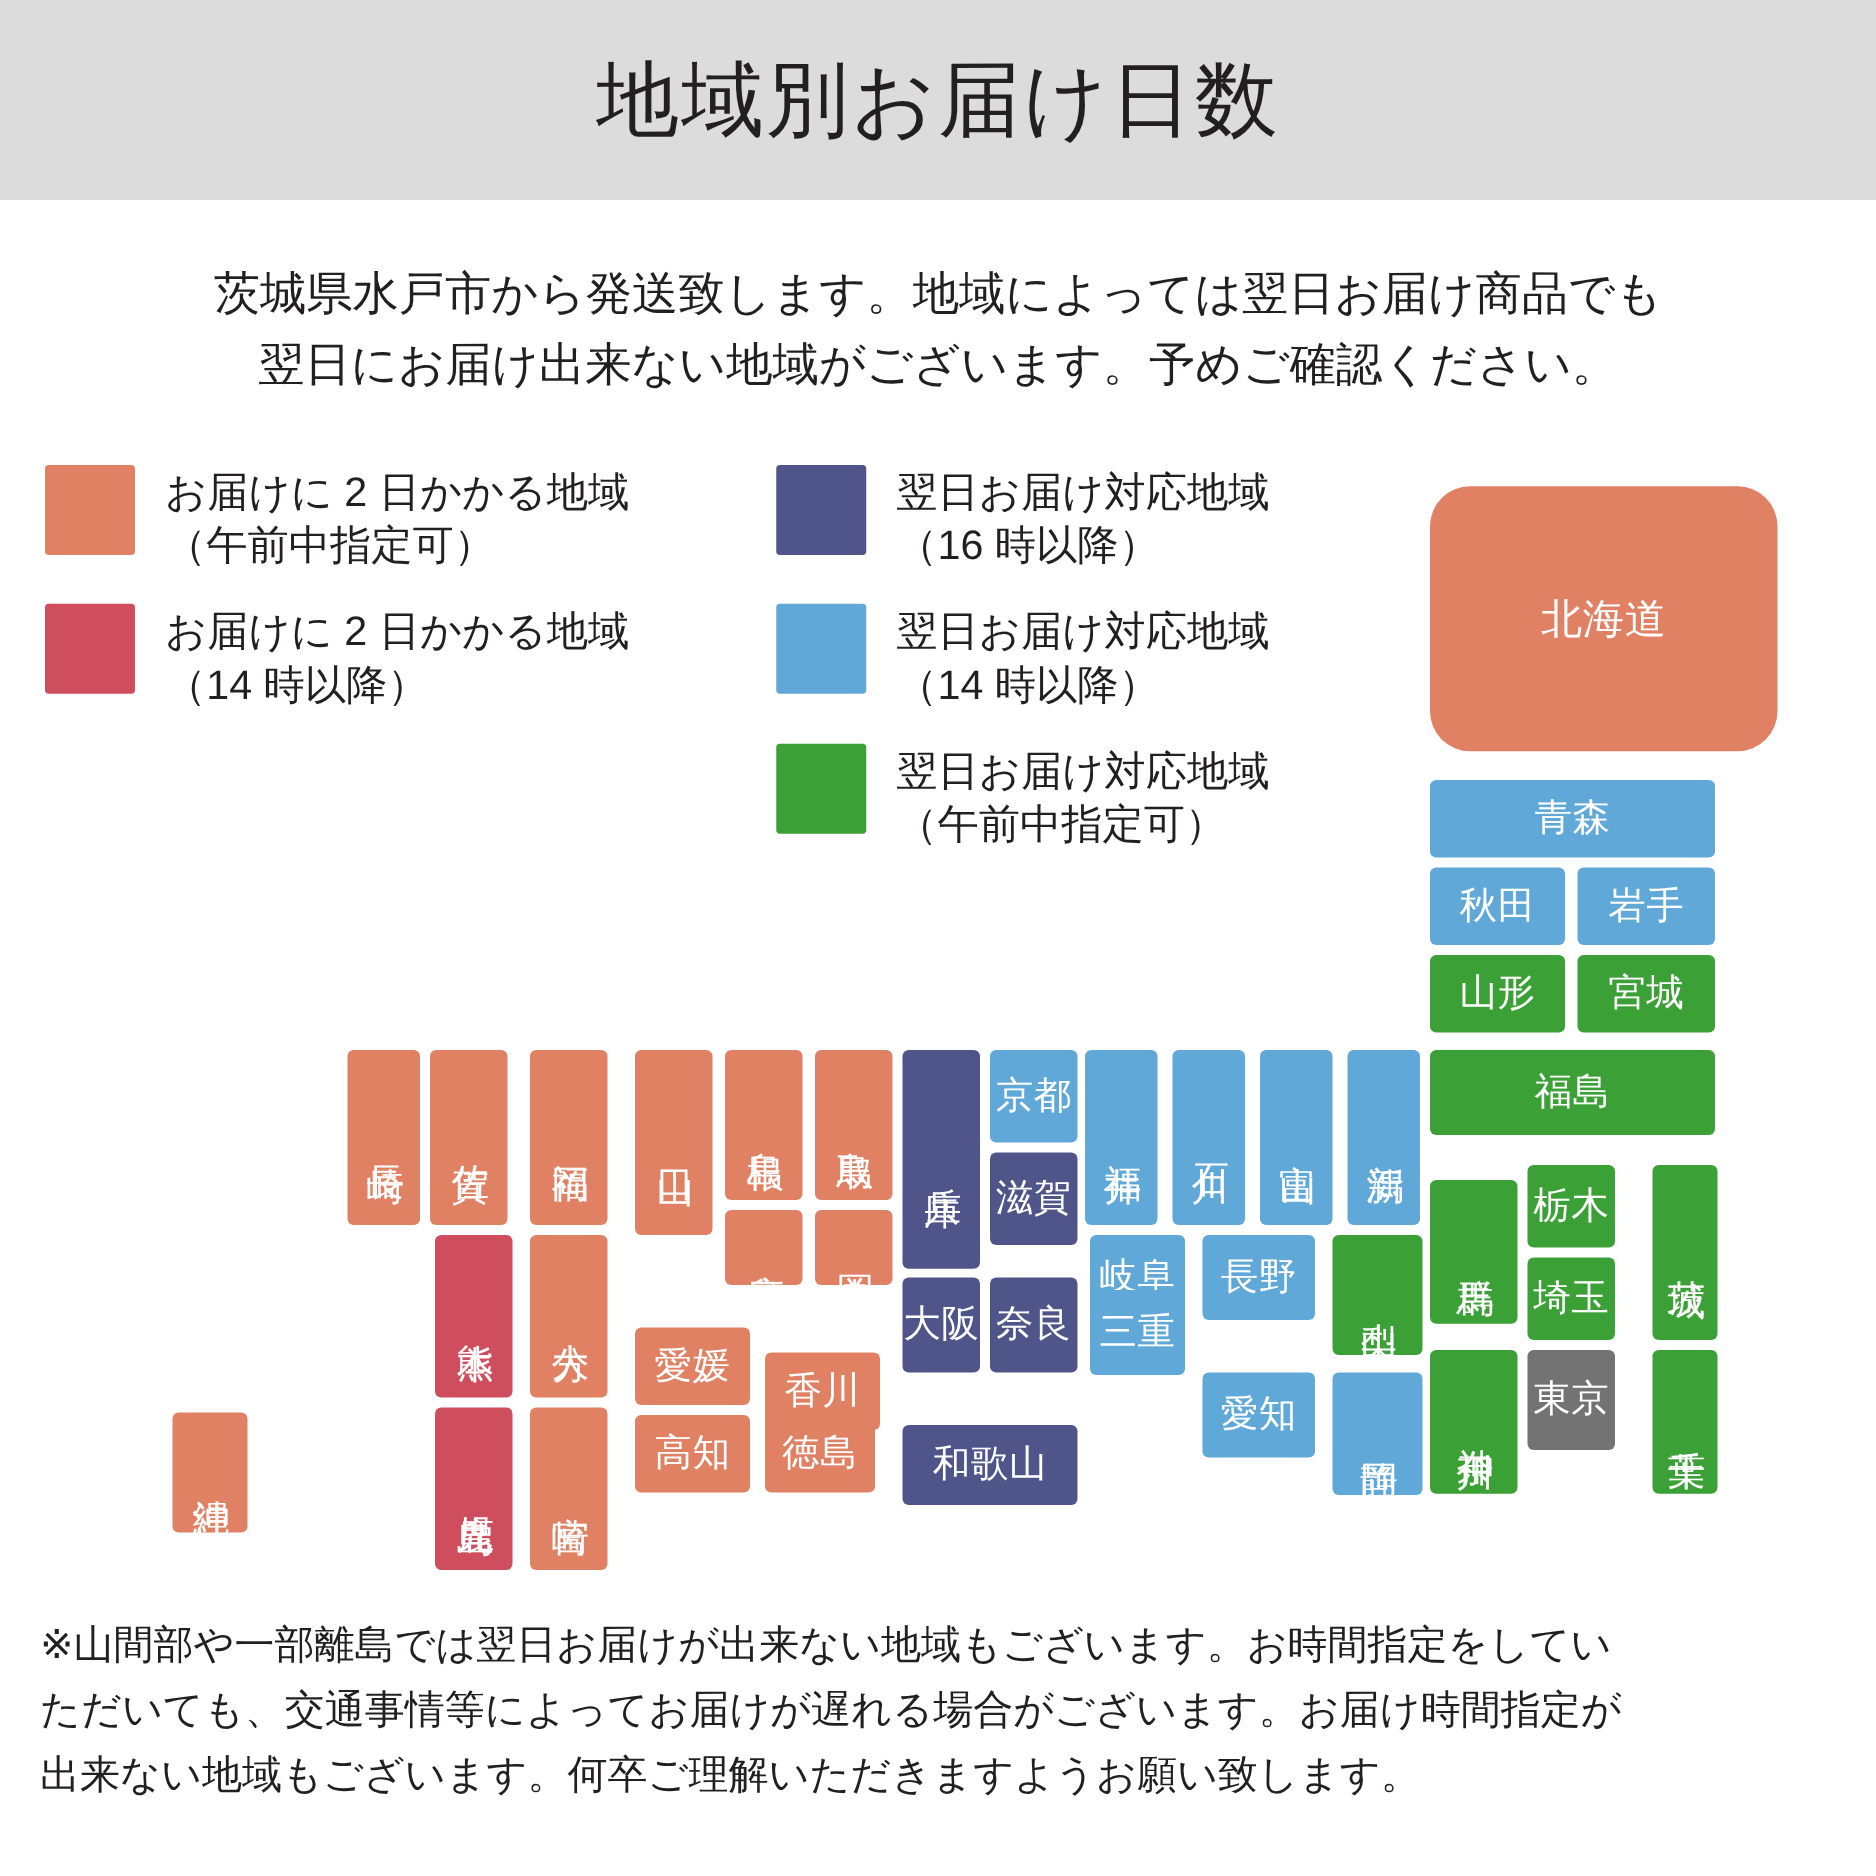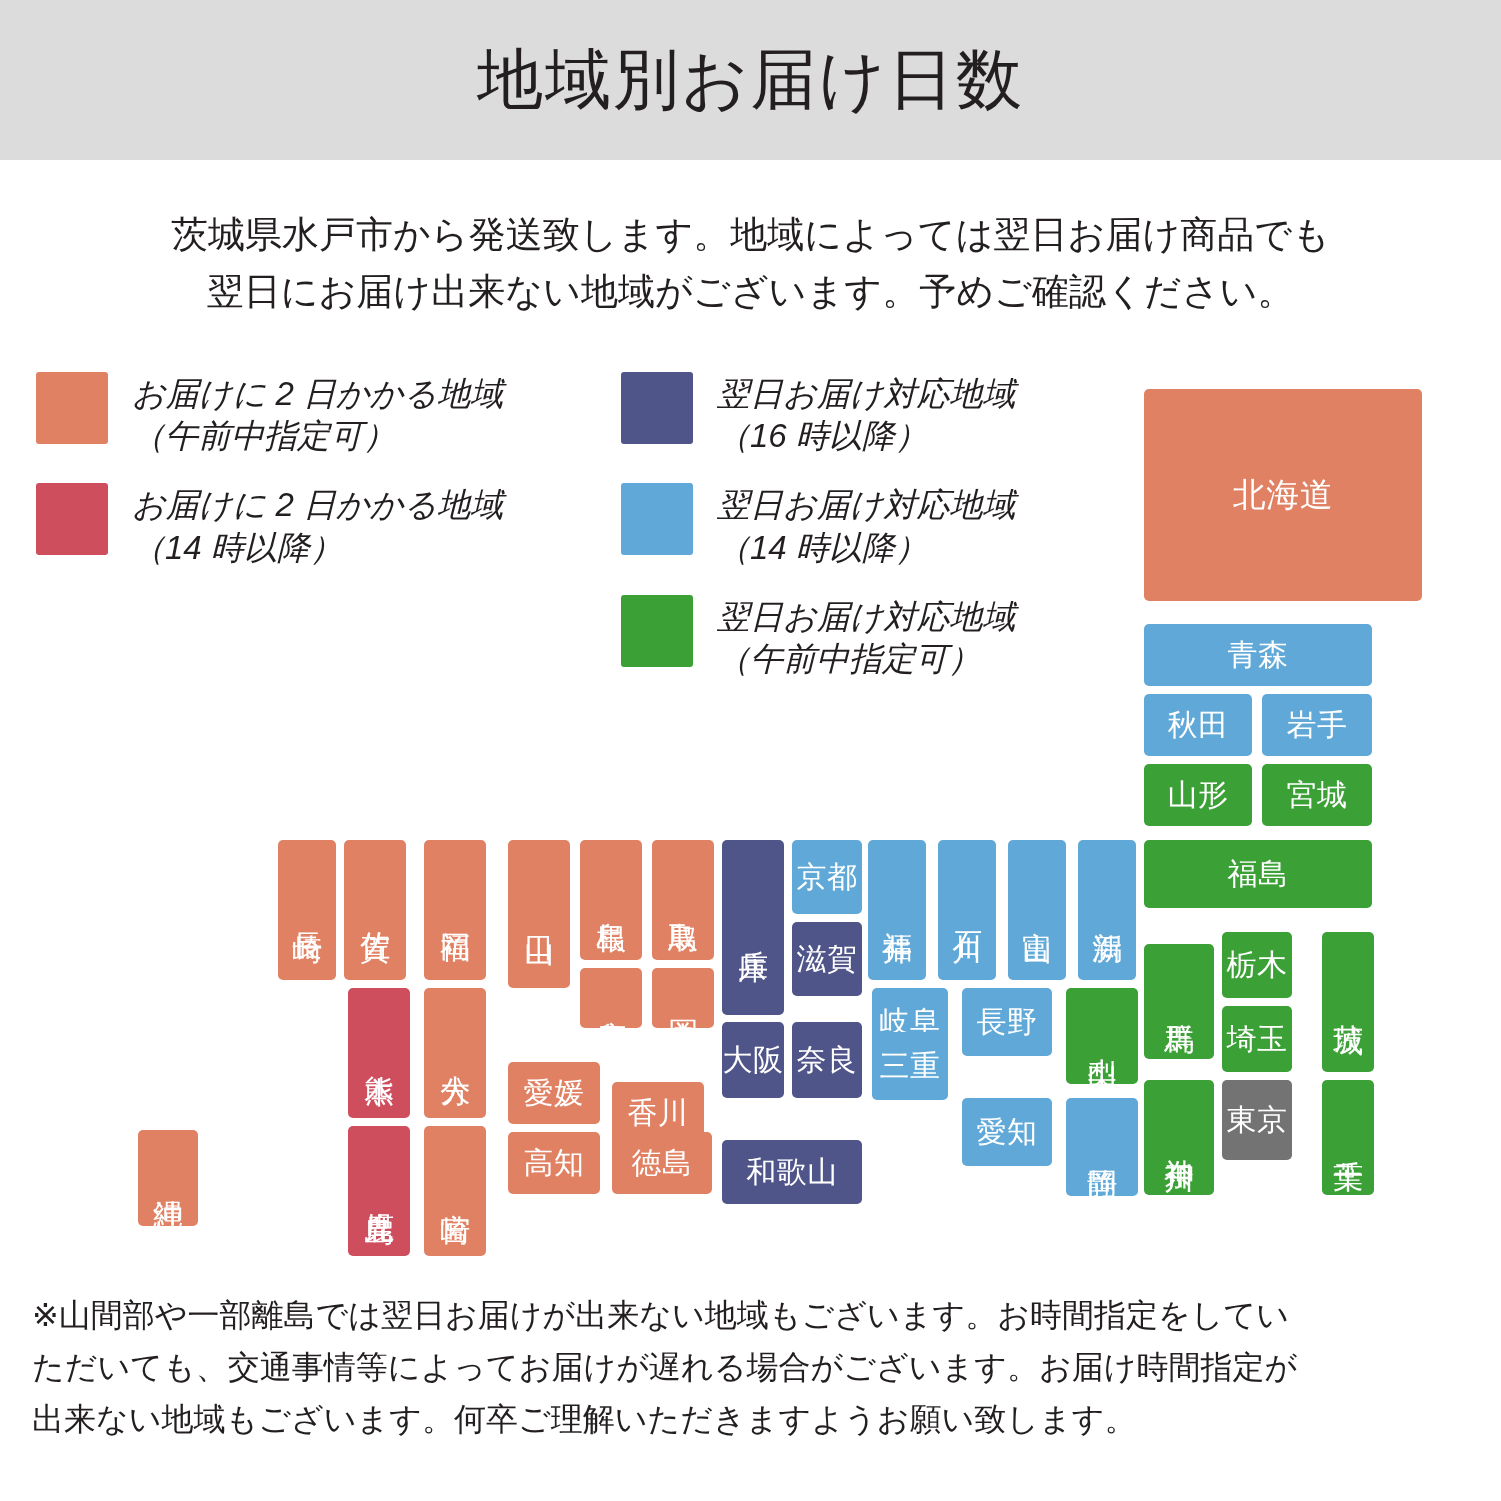--- a/index.html
+++ b/index.html
@@ -33,21 +33,21 @@
     line-height:1.55;
     color:#231f20;
   }
   .intro div{white-space:nowrap;}
   
   .legend{
     position:absolute;
     top:372px;left:36px;
     width:1060px;
   }
-  .legend-col{position:absolute;font-style:italic;}
+  .legend-col{position:absolute;}
   .legend-col.left{left:0;top:0;}
   .legend-col.right{left:585px;top:0;}
   .legend-item{
     display:flex;align-items:flex-start;
     margin-bottom:26px;
   }
   .swatch{
     width:72px;height:72px;
     flex:0 0 72px;
     border-radius:3px;
@@ -135,21 +135,21 @@
         <div class="swatch" style="background: rgb(59, 160, 53);"></div>
         <div class="legend-text">
           <div>翌日お届け対応地域</div>
           <div>（午前中指定可）</div>
         </div>
       </div>
     </div>
 </div>
 
 <div class="map" id="map">
-    <div class="pref big" style="left: 1144px; top: 389px; width: 278px; height: 212px; background: rgb(224, 129, 99);">北海道</div>
+    <div class="pref big" style="left: 1144px; top: 389px; width: 278px; height: 212px; background: rgb(224, 129, 99); border-radius: 32px;">北海道</div>
     <div class="pref" style="left: 1144px; top: 624px; width: 228px; height: 62px; background: rgb(95, 168, 215);">青森</div>
     <div class="pref" style="left: 1144px; top: 694px; width: 108px; height: 62px; background: rgb(95, 168, 215);">秋田</div>
     <div class="pref" style="left: 1262px; top: 694px; width: 110px; height: 62px; background: rgb(95, 168, 215);">岩手</div>
     <div class="pref" style="left: 1144px; top: 764px; width: 108px; height: 62px; background: rgb(59, 160, 53);">山形</div>
     <div class="pref" style="left: 1262px; top: 764px; width: 110px; height: 62px; background: rgb(59, 160, 53);">宮城</div>
     <div class="pref" style="left: 1144px; top: 840px; width: 228px; height: 68px; background: rgb(59, 160, 53);">福島</div>
     <div class="pref v" style="left: 1144px; top: 944px; width: 70px; height: 115px; background: rgb(59, 160, 53);">群馬</div>
     <div class="pref" style="left: 1222px; top: 932px; width: 70px; height: 66px; background: rgb(59, 160, 53);">栃木</div>
     <div class="pref" style="left: 1222px; top: 1006px; width: 70px; height: 66px; background: rgb(59, 160, 53);">埼玉</div>
     <div class="pref v" style="left: 1322px; top: 932px; width: 52px; height: 140px; background: rgb(59, 160, 53);">茨城</div>
@@ -173,21 +173,21 @@
     <div class="pref" style="left: 722px; top: 1140px; width: 140px; height: 64px; background: rgb(79, 84, 137);">和歌山</div>
     <div class="pref v" style="left: 722px; top: 840px; width: 62px; height: 175px; background: rgb(79, 84, 137);">兵庫</div>
     <div class="pref v" style="left: 652px; top: 840px; width: 62px; height: 120px; background: rgb(224, 129, 99);">鳥取</div>
     <div class="pref v" style="left: 652px; top: 968px; width: 62px; height: 60px; background: rgb(224, 129, 99);">岡山</div>
     <div class="pref v" style="left: 580px; top: 840px; width: 62px; height: 120px; background: rgb(224, 129, 99);">島根</div>
     <div class="pref v" style="left: 580px; top: 968px; width: 62px; height: 60px; background: rgb(224, 129, 99);">広島</div>
     <div class="pref v" style="left: 508px; top: 840px; width: 62px; height: 148px; background: rgb(224, 129, 99);">山口</div>
     <div class="pref" style="left: 508px; top: 1062px; width: 92px; height: 62px; background: rgb(224, 129, 99);">愛媛</div>
     <div class="pref" style="left: 612px; top: 1062px; width: 92px; height: 62px; background: rgb(224, 129, 99); margin-top: 20px;">香川</div>
     <div class="pref" style="left: 508px; top: 1132px; width: 92px; height: 62px; background: rgb(224, 129, 99);">高知</div>
-    <div class="pref" style="left: 612px; top: 1132px; width: 100px; height: 62px; background: rgb(224, 129, 99);">徳島</div>
+    <div class="pref" style="left: 612px; top: 1132px; width: 88px; height: 62px; background: rgb(224, 129, 99);">徳島</div>
     <div class="pref v" style="left: 424px; top: 840px; width: 62px; height: 140px; background: rgb(224, 129, 99);">福岡</div>
     <div class="pref v" style="left: 344px; top: 840px; width: 62px; height: 140px; background: rgb(224, 129, 99);">佐賀</div>
     <div class="pref v" style="left: 278px; top: 840px; width: 58px; height: 140px; background: rgb(224, 129, 99);">長崎</div>
     <div class="pref v" style="left: 424px; top: 988px; width: 62px; height: 130px; background: rgb(224, 129, 99);">大分</div>
     <div class="pref v" style="left: 348px; top: 988px; width: 62px; height: 130px; background: rgb(207, 78, 94);">熊本</div>
     <div class="pref v" style="left: 424px; top: 1126px; width: 62px; height: 130px; background: rgb(224, 129, 99);">宮崎</div>
     <div class="pref v" style="left: 348px; top: 1126px; width: 62px; height: 130px; background: rgb(207, 78, 94);">鹿児島</div>
     <div class="pref v" style="left: 138px; top: 1130px; width: 60px; height: 96px; background: rgb(224, 129, 99);">沖縄</div>
   </div>
 

